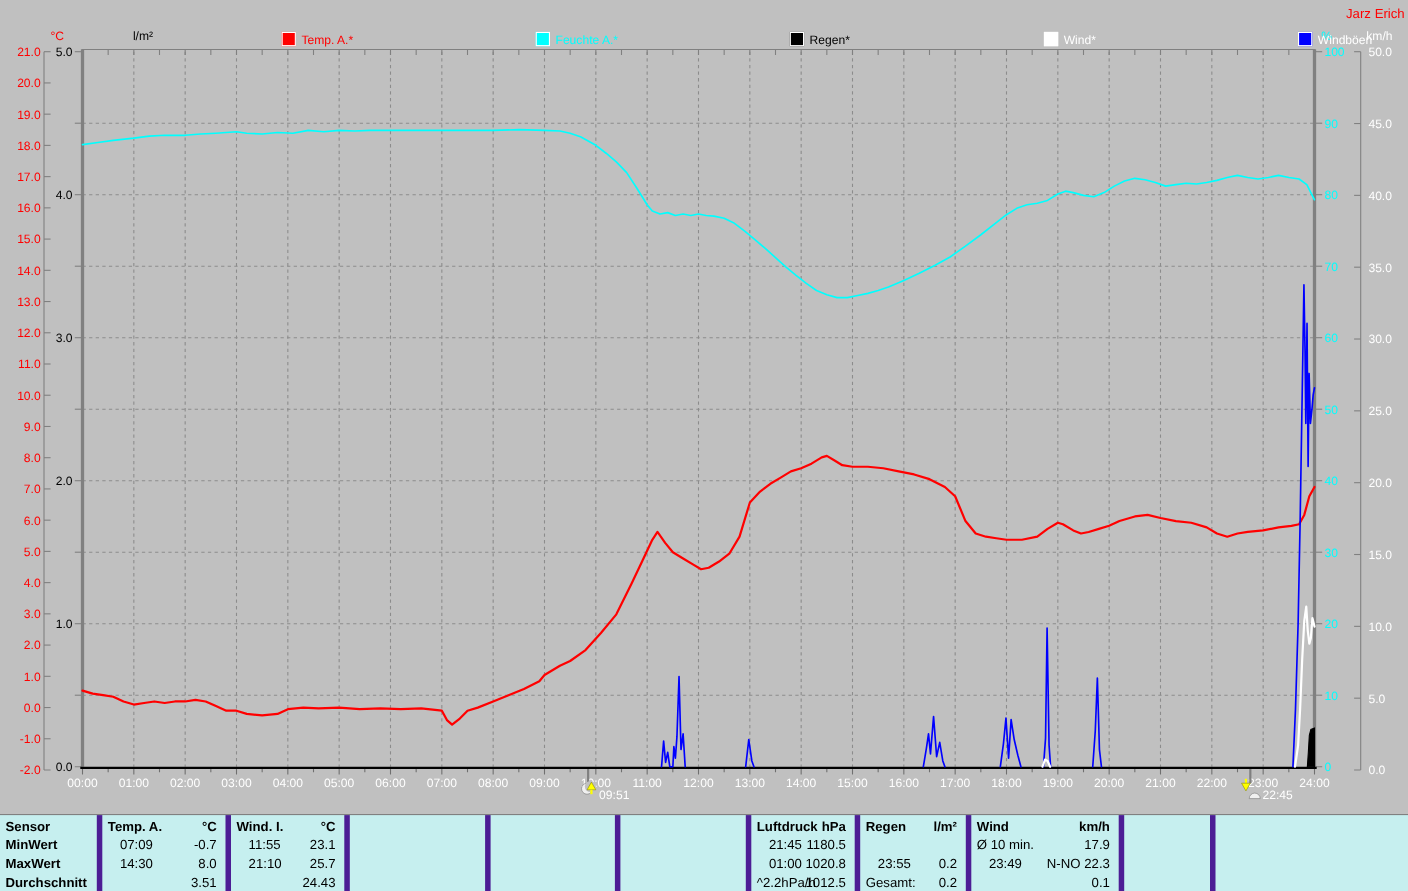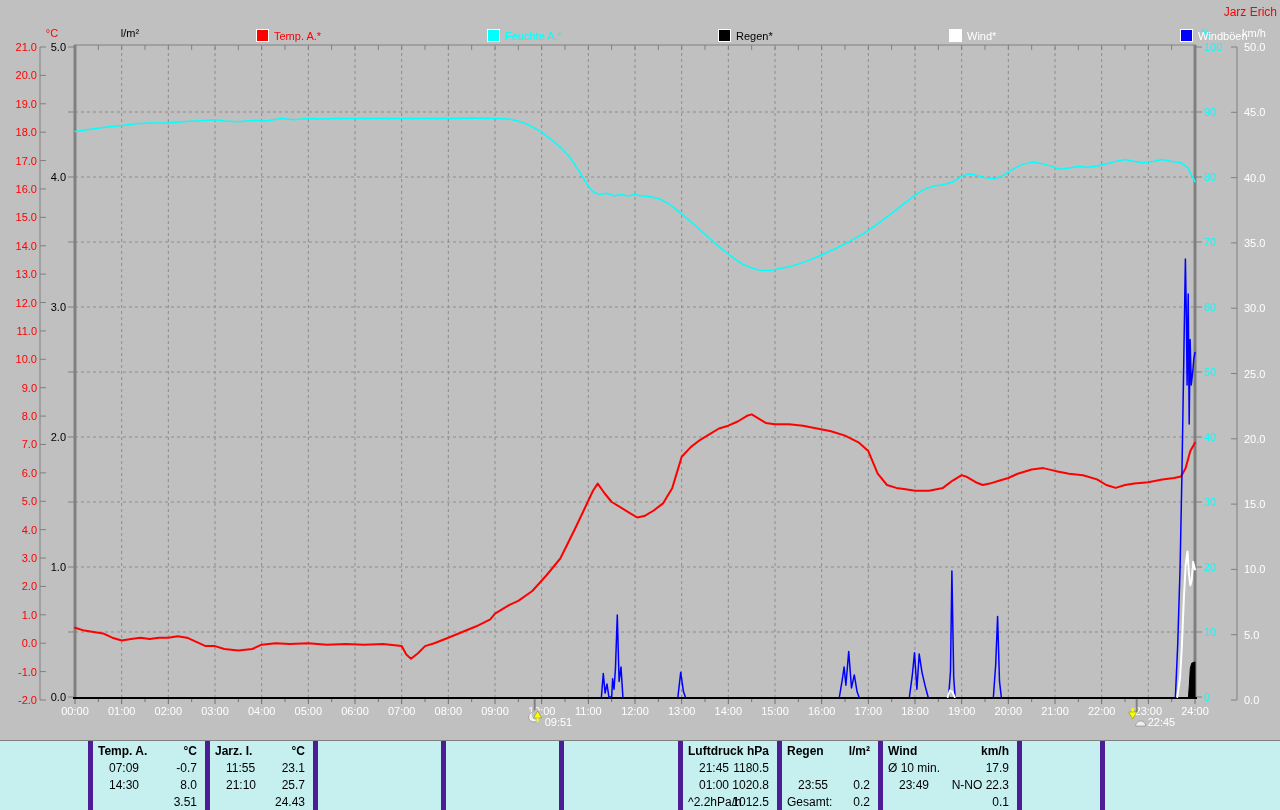--- a/index.html
+++ b/index.html
@@ -369,40 +369,54 @@
 
   <div id="legend" class="abs">
       <span class="legend-item" style="left: 216px;"><span class="legend-swatch" style="background: rgb(255, 0, 0);"></span><span style="color: rgb(255, 0, 0);">Temp. A.*</span></span>
       <span class="legend-item" style="left: 447px;"><span class="legend-swatch" style="background: rgb(0, 255, 255);"></span><span style="color: rgb(0, 255, 255); margin-top: 48px;">Feuchte A.*</span></span>
       <span class="legend-item" style="left: 678px;"><span class="legend-swatch" style="background: rgb(0, 0, 0);"></span><span style="color: rgb(0, 0, 0);">Regen*</span></span>
       <span class="legend-item" style="left: 909px;"><span class="legend-swatch" style="background: rgb(255, 255, 255);"></span><span style="color: rgb(255, 255, 255);">Wind*</span></span>
       <span class="legend-item" style="left: 1140px;"><span class="legend-swatch" style="background: rgb(0, 0, 255);"></span><span style="color: rgb(255, 255, 255);">Windböen</span></span>
     </div>
 
   <div id="stats-table" class="abs">
+      <div class="stats-cell first" style="left: 0px; width: 88px;">
+        <div class="srow" style="top: 2px;">
+          <span class="lt bold">Sensor</span>
+        </div>
+        <div class="srow" style="top: 19px;">
+          <span class="lt bold">MinWert</span>
+        </div>
+        <div class="srow" style="top: 36px;">
+          <span class="lt bold">MaxWert</span>
+        </div>
+        <div class="srow" style="top: 53px;">
+          <span class="lt bold">Durchschnitt</span>
+        </div>
+      </div>
       <div class="stats-cell" style="left: 88px; width: 117px;">
         <div class="srow" style="top: 2px;">
           <span class="lt bold">Temp. A.</span>
           <span class="rt bold">°C</span>
         </div>
         <div class="srow" style="top: 19px;">
           <span class="lt num">07:09</span>
           <span class="rt">-0.7</span>
         </div>
         <div class="srow" style="top: 36px;">
           <span class="lt num">14:30</span>
           <span class="rt">8.0</span>
         </div>
         <div class="srow" style="top: 53px;">
           <span class="rt">3.51</span>
         </div>
       </div>
       <div class="stats-cell" style="left: 205px; width: 108px;">
         <div class="srow" style="top: 2px;">
-          <span class="lt bold">Jarz. I.</span>
+          <span class="lt bold">Wind. I.</span>
           <span class="rt bold">°C</span>
         </div>
         <div class="srow" style="top: 19px;">
           <span class="lt num">11:55</span>
           <span class="rt">23.1</span>
         </div>
         <div class="srow" style="top: 36px;">
           <span class="lt num">21:10</span>
           <span class="rt">25.7</span>
         </div>

